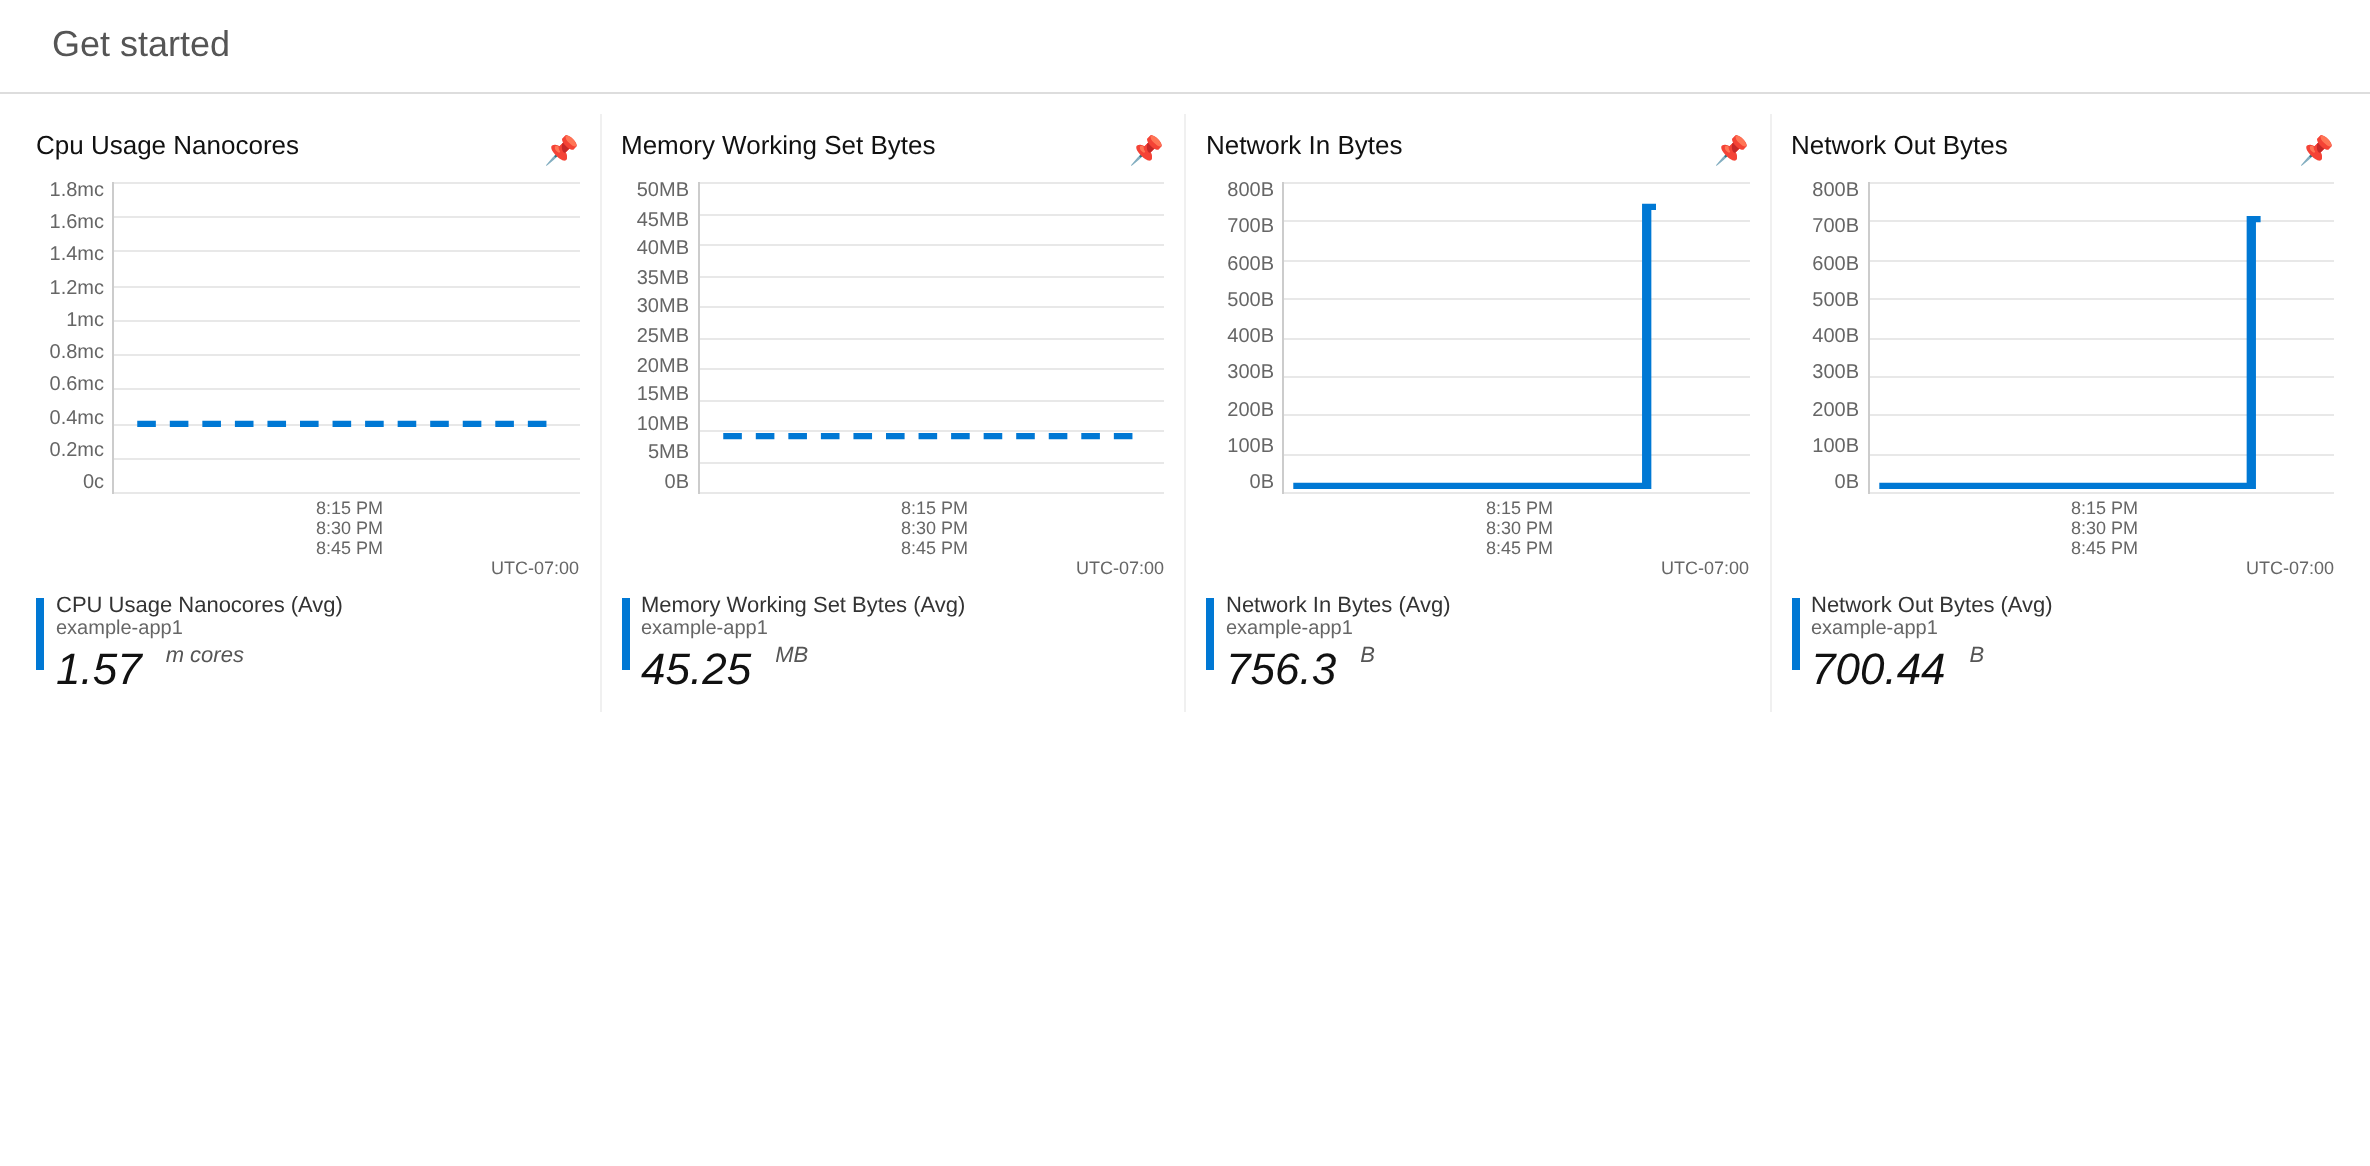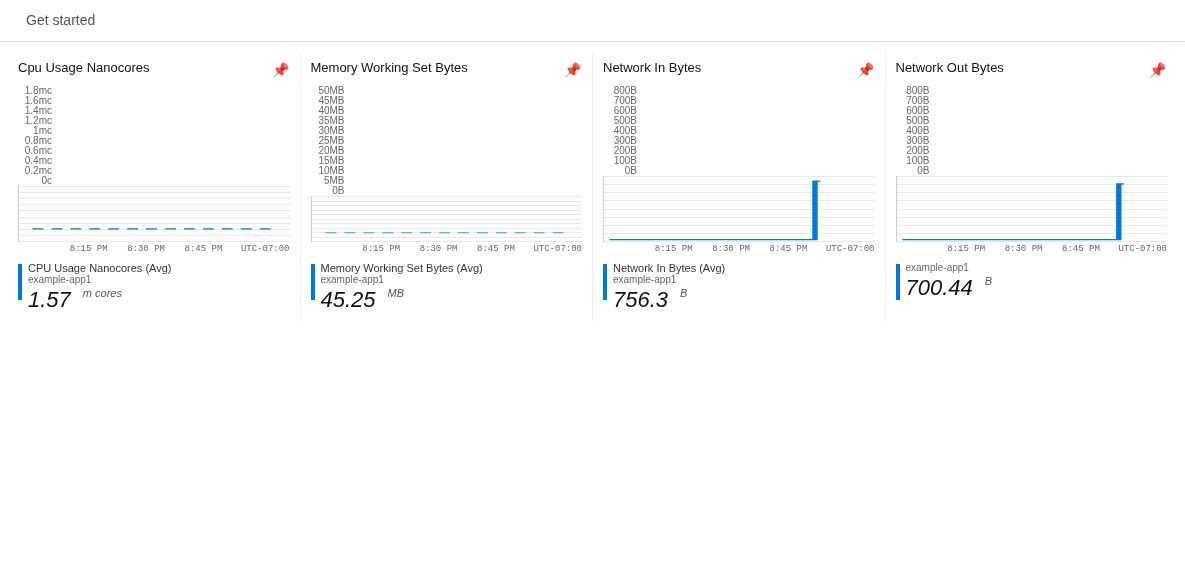--- a/index.html
+++ b/index.html
@@ -7,21 +7,21 @@
 
     .tabs {
       display: flex;
       border-bottom: 1px solid #ddd;
       padding: 0 10px;
       background: #fff;
     }
     .tab {
       padding: 12px 16px;
       cursor: pointer;
-      font-size: 14px;
+      font-size: 18px;
       color: #555;
       border-bottom: 2px solid transparent;
       margin-bottom: -1px;
     }
     .tab.active {
       color: #0078d4;
       border-bottom: 2px solid #0078d4;
       font-weight: 500;
     }
 
@@ -57,21 +57,21 @@
     .pin-icon {
       color: #555;
       font-size: 14px;
       cursor: pointer;
       flex-shrink: 0;
       margin-top: 2px;
     }
 
     .chart-area {
       display: flex;
-      flex-direction: column;
+      flex-direction: row;
       height: 156px;
     }
     .y-axis {
       display: flex;
       flex-direction: column;
       justify-content: space-between;
       align-items: flex-end;
       padding-right: 4px;
       width: 38px;
       flex-shrink: 0;
@@ -89,24 +89,23 @@
     }
     .grid-line {
       position: absolute;
       left: 0;
       right: 0;
       border-top: 1px solid #e8e8e8;
     }
 
     .x-axis-area {
       display: flex;
-      flex-direction: row;
+      flex-direction: column;
       margin-left: 42px;
       margin-top: 2px;
-      font-family: Liberation Mono, monospace;
     }
     .x-label {
       font-size: 9px;
       color: #666;
       text-align: center;
     }
 
     .legend-area {
       display: flex;
       flex-direction: row;
@@ -334,20 +333,21 @@
       </div>
       <div class="x-axis-area">
         <div class="x-label" style="flex: 1 1 0%;">8:15 PM</div>
         <div class="x-label" style="flex: 1 1 0%;">8:30 PM</div>
         <div class="x-label" style="flex: 1 1 0%;">8:45 PM</div>
         <div class="x-label" style="flex: 1 1 0%; text-align: right;">UTC-07:00</div>
       </div>
       <div class="legend-area">
         <div class="legend-color-bar"></div>
         <div class="legend-text">
+          <div class="legend-name">Network Out Bytes (Avg)</div>
           <div class="legend-instance">example-app1</div>
           <div class="legend-value-row">
             <span class="legend-value-big">700.44</span>
             <span class="legend-value-unit">B</span>
           </div>
         </div>
       </div>
     </div>
   </div>
 

